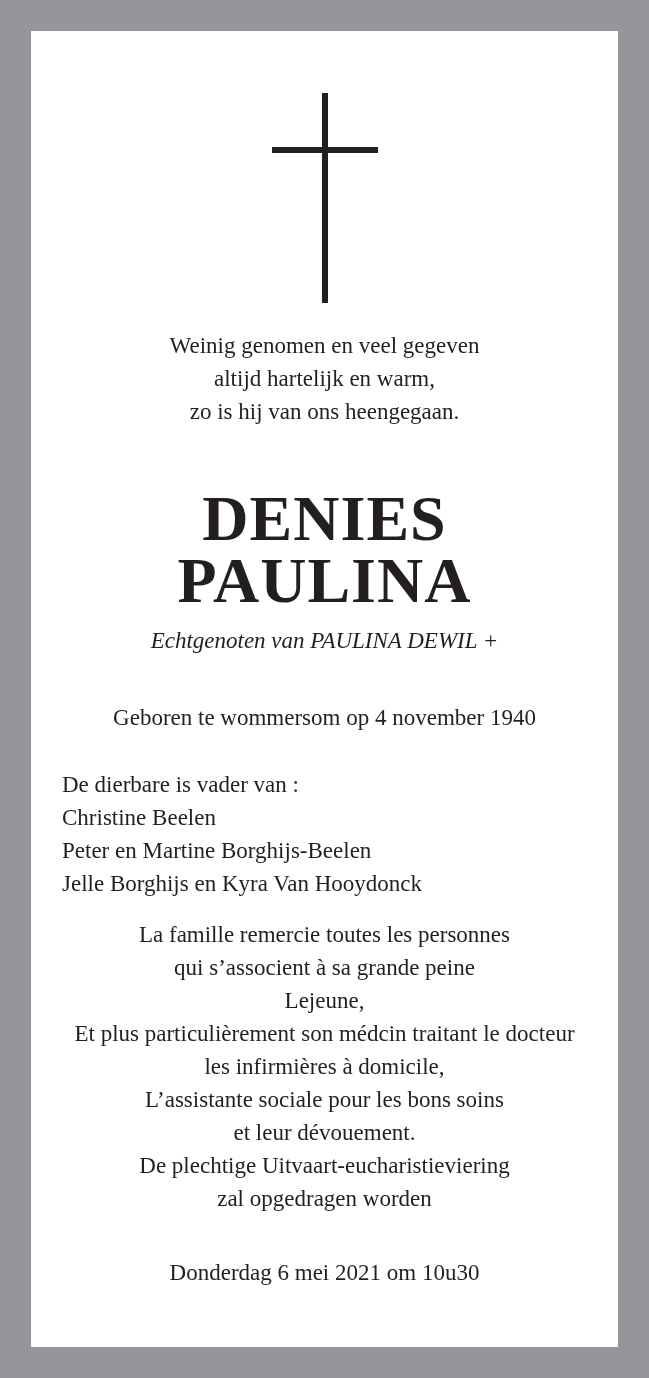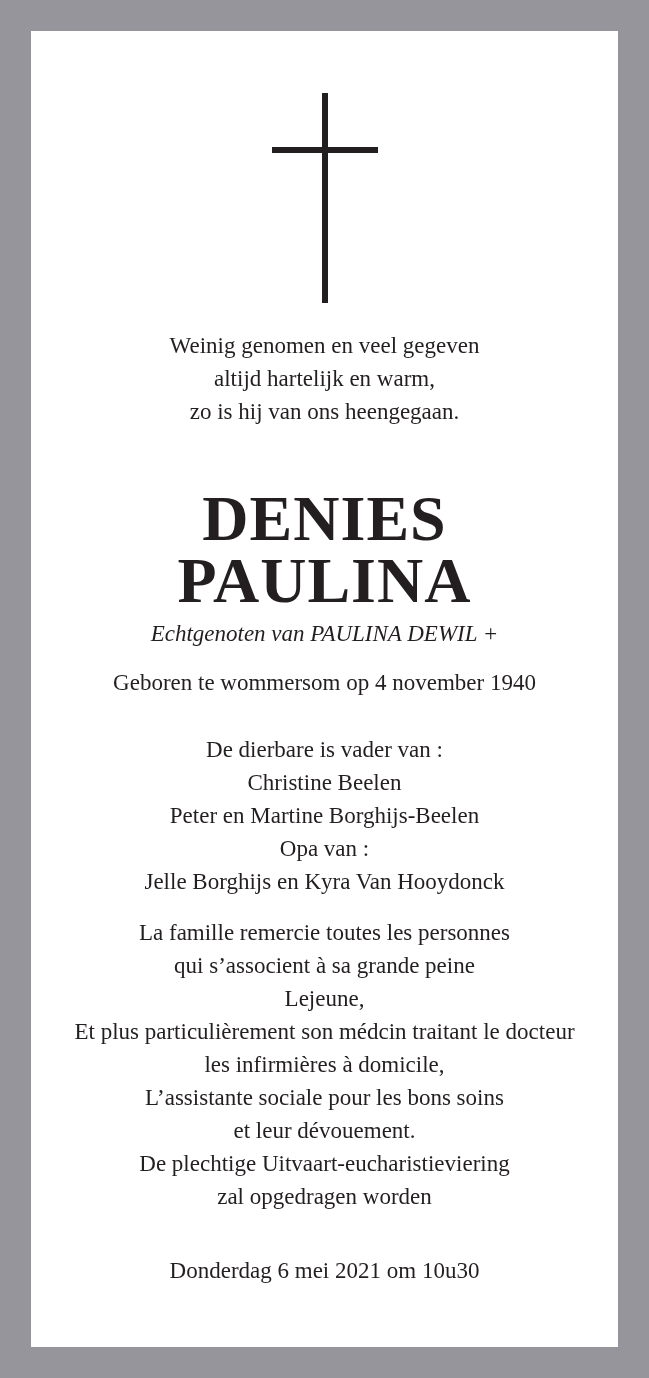--- a/index.html
+++ b/index.html
@@ -50,35 +50,35 @@
     width: 106px;
     height: 6px;
     background: #231f20;
   }
   .line {
     font-size: 23px;
     line-height: 33px;
     white-space: nowrap;
   }
   .centered { text-align: center; }
-  .left     { text-align: center; }
+  .left     { text-align: left; }
   .epigraph   { margin-top: 26px; }
   .name-block { margin-top: 60px; }
   .name {
     font-size: 64px;
     line-height: 62px;
     font-weight: bold;
     text-align: center;
     letter-spacing: 1px;
   }
   .spouse-line {
-    margin-top: 5px;
+    margin-top: 12px;
     font-style: italic;
   }
-  .birth-line  { margin-top: 16px; }
+  .birth-line  { margin-top: 44px; }
   .family      { margin-top: 34px; }
   .thanks      { margin-top: 18px; }
   .service     { margin-top: 0; }
   .date-line   { margin-top: 41px; }
 </style>
 </head>
 <body>
 
 <div class="frame">
   <div class="card">
@@ -99,21 +99,20 @@
       <div class="name">PAULINA</div>
       <div class="line centered spouse-line">Echtgenoten van PAULINA DEWIL +</div>
     </div>
 
     <div class="line centered birth-line">Geboren te wommersom op 4 november 1940</div>
 
     <div class="family">
       <div class="line left">De dierbare is vader van :</div>
       <div class="line left">Christine Beelen</div>
       <div class="line left">Peter en Martine Borghijs-Beelen</div>
-      <div class="line left">Opa van :</div>
       <div class="line left">Jelle Borghijs en Kyra Van Hooydonck</div>
     </div>
 
     <div class="thanks">
       <div class="line centered">La famille remercie toutes les personnes</div>
       <div class="line centered">qui s’associent à sa grande peine</div>
       <div class="line centered">Lejeune,</div>
       <div class="line centered">Et plus particulièrement son médcin traitant le docteur</div>
       <div class="line centered">les infirmières à domicile,</div>
       <div class="line centered">L’assistante sociale pour les bons soins</div>

